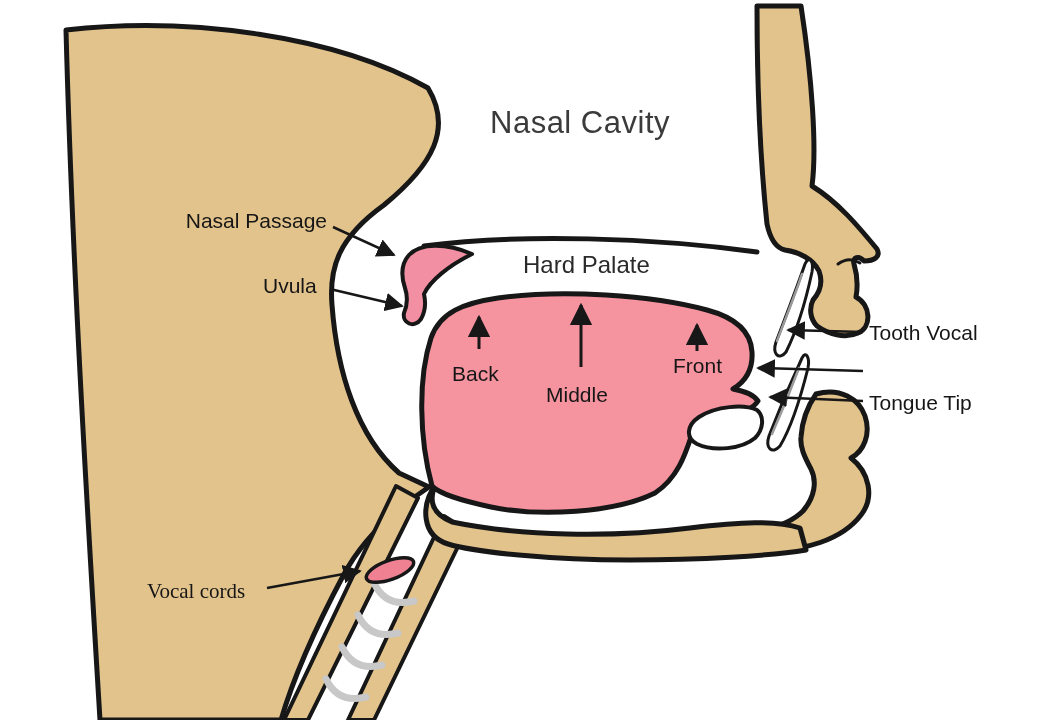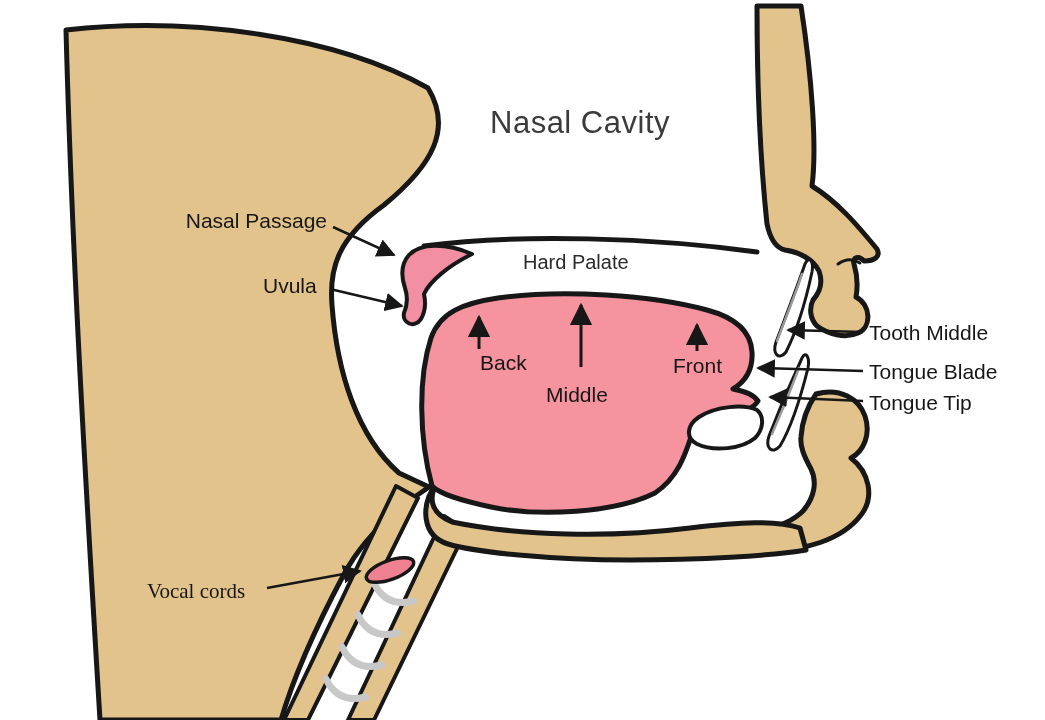--- a/index.html
+++ b/index.html
@@ -12,21 +12,21 @@
   }
   .stage svg { position:absolute; left:0; top:0; }
   .label {
     position:absolute;
     color:#161616;
     font-size:21px;
     white-space:nowrap;
     -webkit-user-select:none; user-select:none;
   }
   .label-title { font-size:31px; color:#3b3b3b; letter-spacing:0.5px; }
-  .label-palate { font-size:20px; color:#2a2a2a; }
+  .label-palate { font-size:24px; color:#2a2a2a; }
   .label-right { text-align:right; width:150px; }
 </style>
 </head>
 <body>
 
 <div class="stage">
 
   <svg width="1045" height="720" viewBox="0 0 1045 720">
     <defs>
       <marker id="arrow" viewBox="0 0 10 10" refX="9" refY="5" markerWidth="7.5" markerHeight="7.5" orient="auto-start-reverse">
@@ -148,27 +148,26 @@
   </svg>
 
   <div class="label label-title" style="left:490px; top:105px;">Nasal Cavity</div>
 
   <div class="label label-right" style="left:177px; top:209px;">Nasal Passage</div>
 
   <div class="label" style="left:263px; top:274px;text-align:right;">Uvula</div>
 
   <div class="label label-palate" style="left:523px; top:251px;">Hard Palate</div>
 
-  <div class="label" style="left:452px; top:351px;margin-left:28px;">Back</div>
+  <div class="label" style="left:452px; top:362px;">Back</div>
 
   <div class="label" style="left:546px; top:372px;margin-top:11px;">Middle</div>
 
   <div class="label" style="left:673px; top:354px;">Front</div>
 
-  <div class="label" style="left:869px; top:321px;">Tooth Middle</div>
+  <div class="label" style="left:869px; top:321px;">Tooth Vocal</div>
 
-  <div class="label" style="left:869px; top:360px;">Tongue Blade</div>
 
   <div class="label" style="left:869px; top:391px;">Tongue Tip</div>
 
   <div class="label" style="left:147px; top:579px;font-family:Liberation Serif, serif;">Vocal cords</div>
 
 </div>
 
 </body></html>

